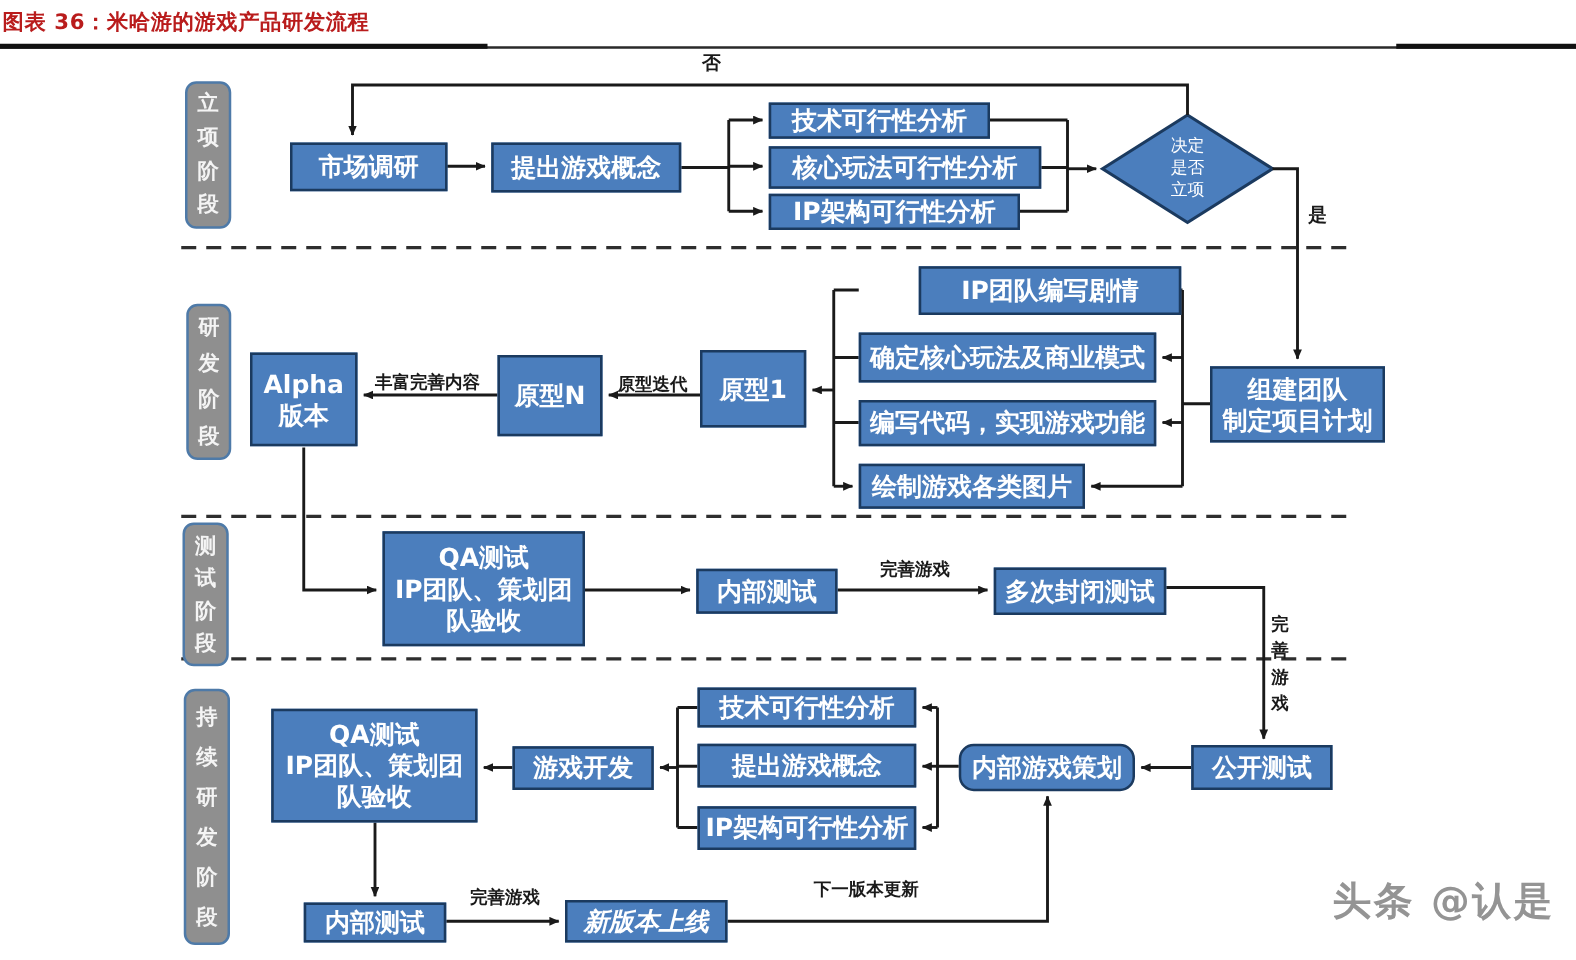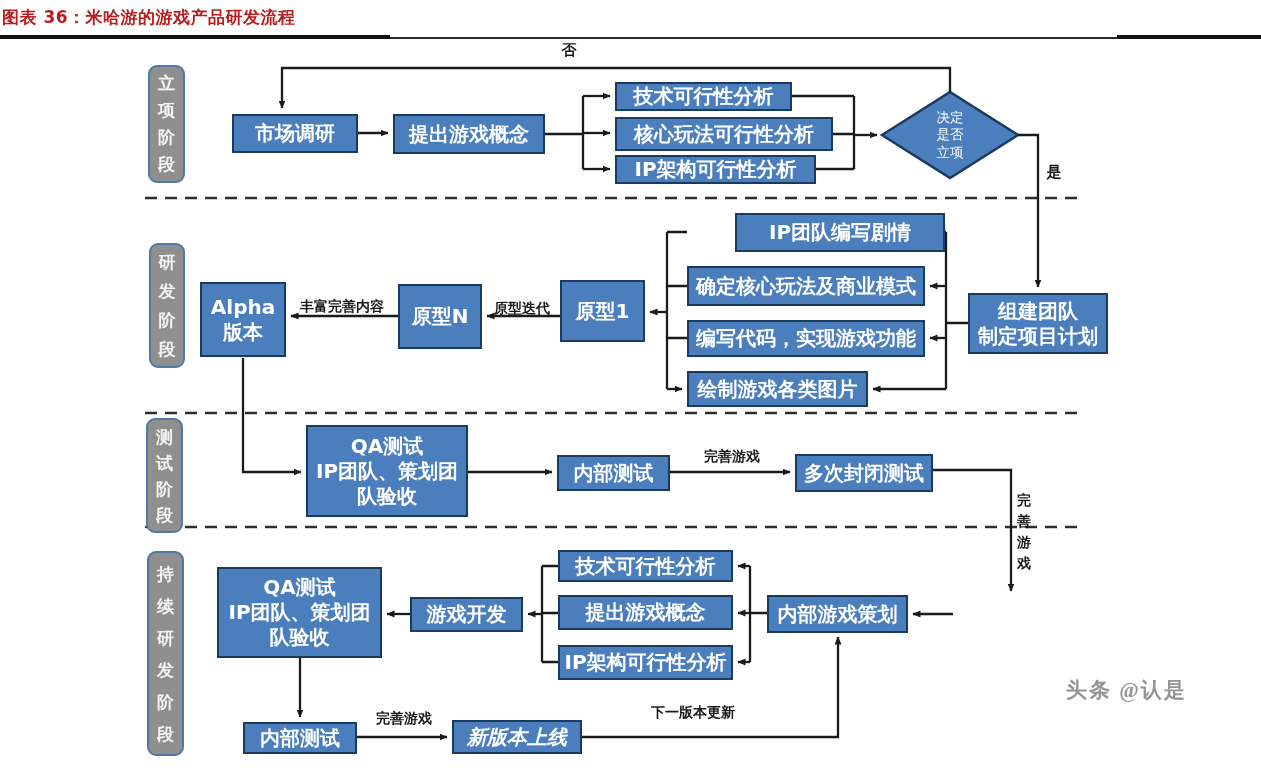--- a/index.html
+++ b/index.html
@@ -19,22 +19,22 @@
         display:flex;align-items:center;justify-content:center;text-align:center;
         white-space:pre-line;line-height:1.25;padding:2px;}
   .phase{position:absolute;box-sizing:border-box;background:var(--phase-fill);
          border:2px solid var(--phase-border);border-radius:9px;color:#f4f4f4;
          font-weight:700;font-size:17px;display:flex;align-items:center;justify-content:center;
          text-align:center;white-space:pre-line;}
   .diamond-text{position:absolute;color:#fff;font-weight:400;font-size:13.5px;line-height:1.3;
         display:flex;align-items:center;justify-content:center;white-space:pre-line;}
   .elabel{position:absolute;color:#1a1a1a;font-weight:700;font-size:14px;text-align:center;
           white-space:pre-line;line-height:1.45;}
-  .watermark{position:absolute;left:1066px;top:676px;font-size:21px;font-weight:700;
-          color:#949494;letter-spacing:2px;text-shadow:2px 2px 1px rgba(255,255,255,.9);font-family:Liberation Serif, serif;}
+  .watermark{position:absolute;left:1066px;top:700px;font-size:31px;font-weight:700;
+          color:#949494;letter-spacing:2px;text-shadow:2px 2px 1px rgba(255,255,255,.9);}
 </style>
 </head>
 <body>
 
 <div class="canvas">
 
   <div class="title">图表 36：米哈游的游戏产品研发流程</div>
   <div class="rule" style="left:0;top:37px;width:1261px;height:1.6px;background:#2a2a2a;"></div>
   <div class="rule" style="left:0;top:35px;width:390px;height:3.5px;"></div>
   <div class="rule" style="left:1117px;top:35px;width:144px;height:3.5px;"></div>
@@ -134,21 +134,22 @@
   <div class="node" style="left:398px;top:284px;width:84px;height:65px;">原型N</div>
   <div class="node" style="left:200px;top:282px;width:86px;height:75px;">Alpha
 版本</div>
 
   <div class="node" style="left:306px;top:425px;width:162px;height:92px;">QA测试
 IP团队、策划团
 队验收</div>
   <div class="node" style="left:557px;top:455px;width:113px;height:36px;">内部测试</div>
   <div class="node" style="left:795px;top:454px;width:138px;height:38px;">多次封闭测试</div>
 
-  <div class="node" style="left:767px;top:595px;width:141px;height:38px;">内部游戏策划</div>
+  <div class="node" style="left:953px;top:596px;width:113px;height:36px;">公开测试</div>
+  <div class="node" style="left:767px;top:595px;width:141px;height:38px;border-radius:12px;">内部游戏策划</div>
   <div class="node" style="left:558px;top:550px;width:175px;height:32px;">技术可行性分析</div>
   <div class="node" style="left:558px;top:595px;width:175px;height:35px;">提出游戏概念</div>
   <div class="node" style="left:558px;top:645px;width:175px;height:35px;">IP架构可行性分析</div>
   <div class="node" style="left:410px;top:597px;width:113px;height:35px;">游戏开发</div>
   <div class="node" style="left:217px;top:567px;width:165px;height:91px;">QA测试
 IP团队、策划团
 队验收</div>
   <div class="node" style="left:243px;top:722px;width:114px;height:32px;">内部测试</div>
   <div class="node" style="left:452px;top:720px;width:130px;height:34px;font-style:italic;">新版本上线</div>
 

